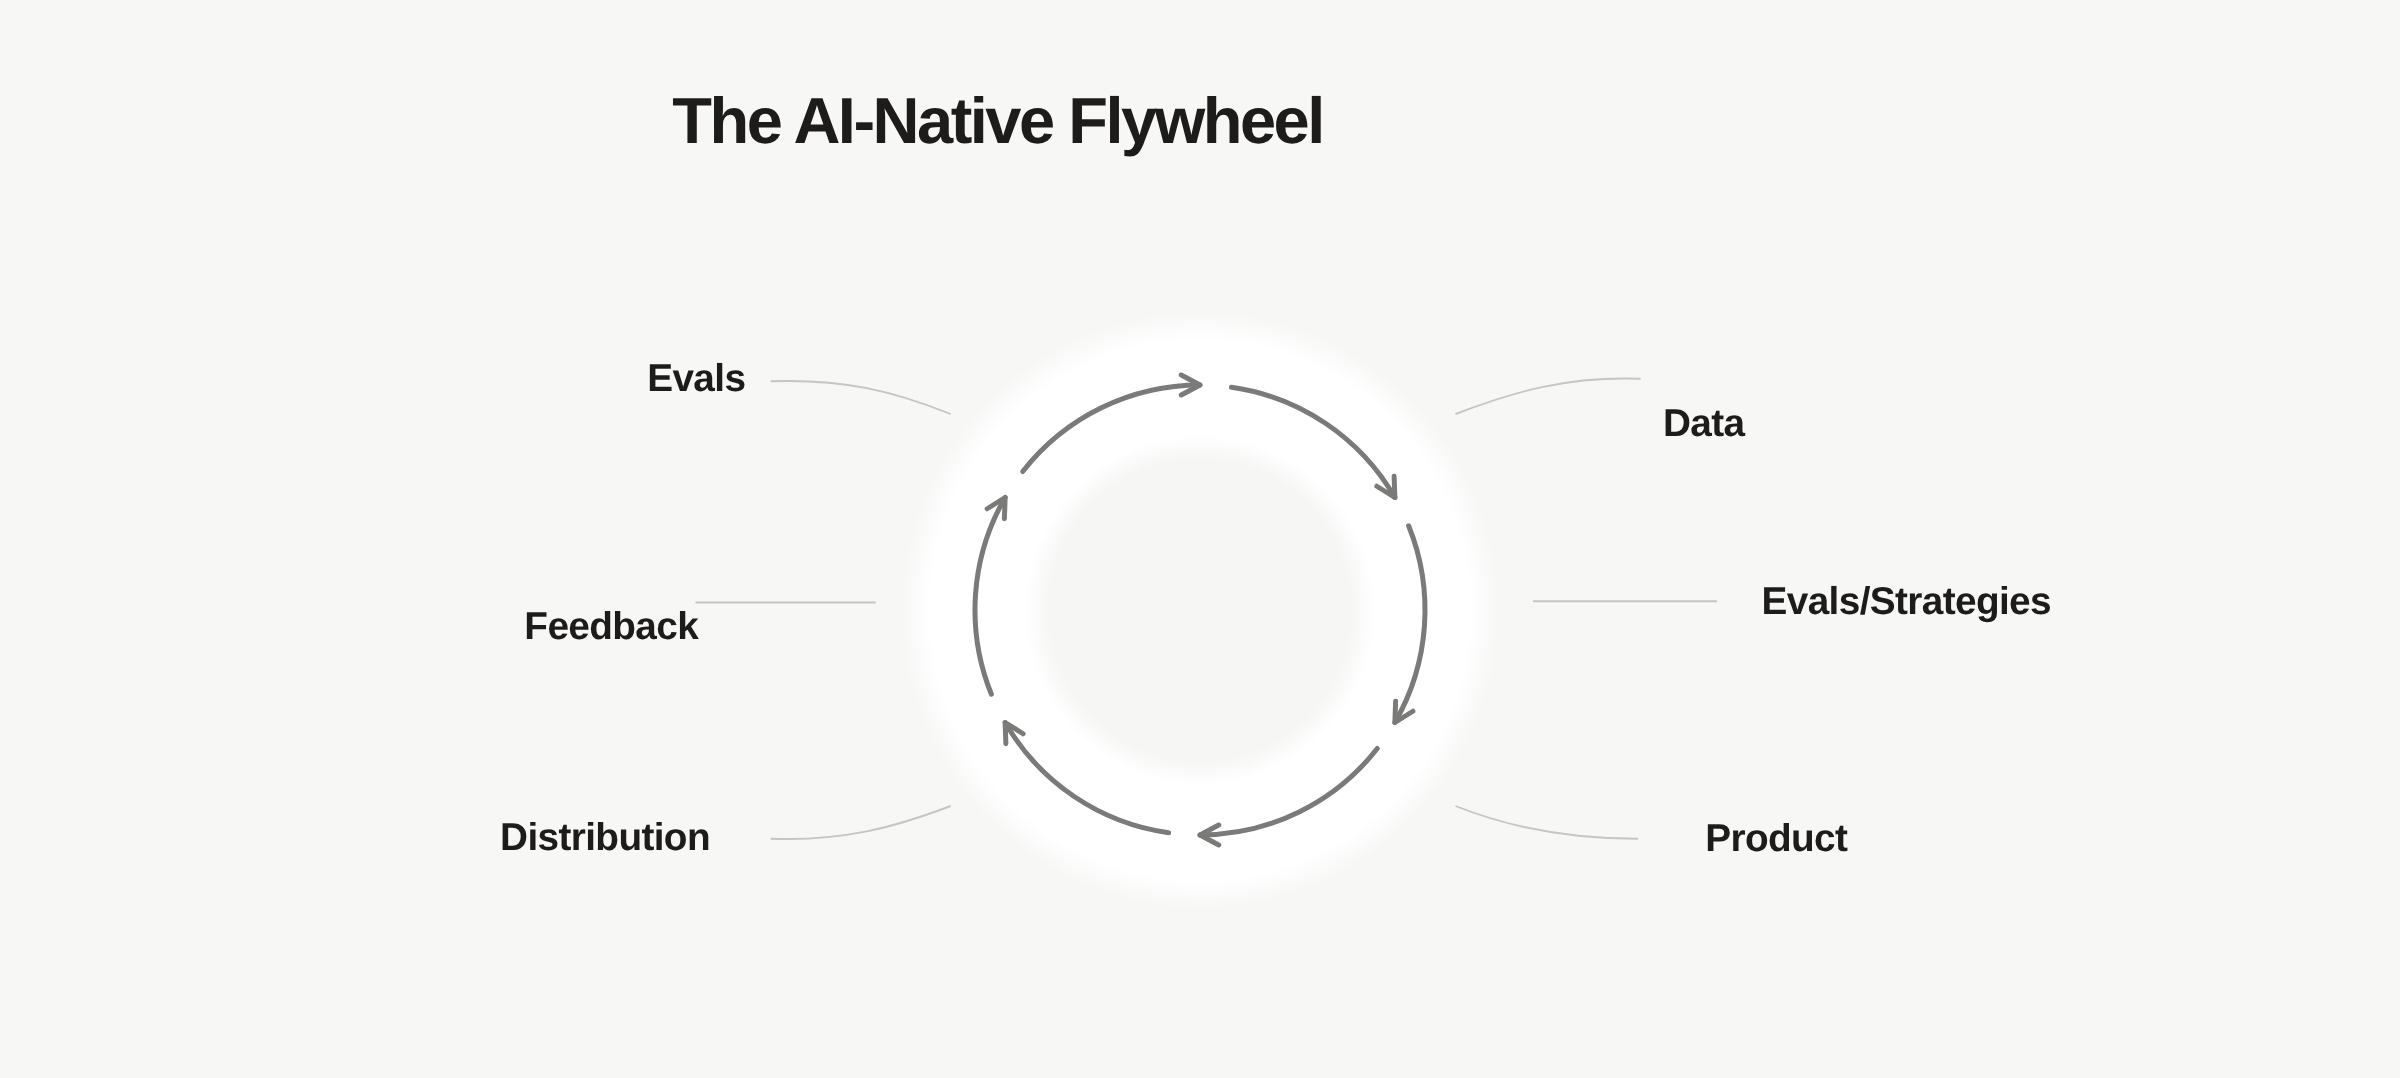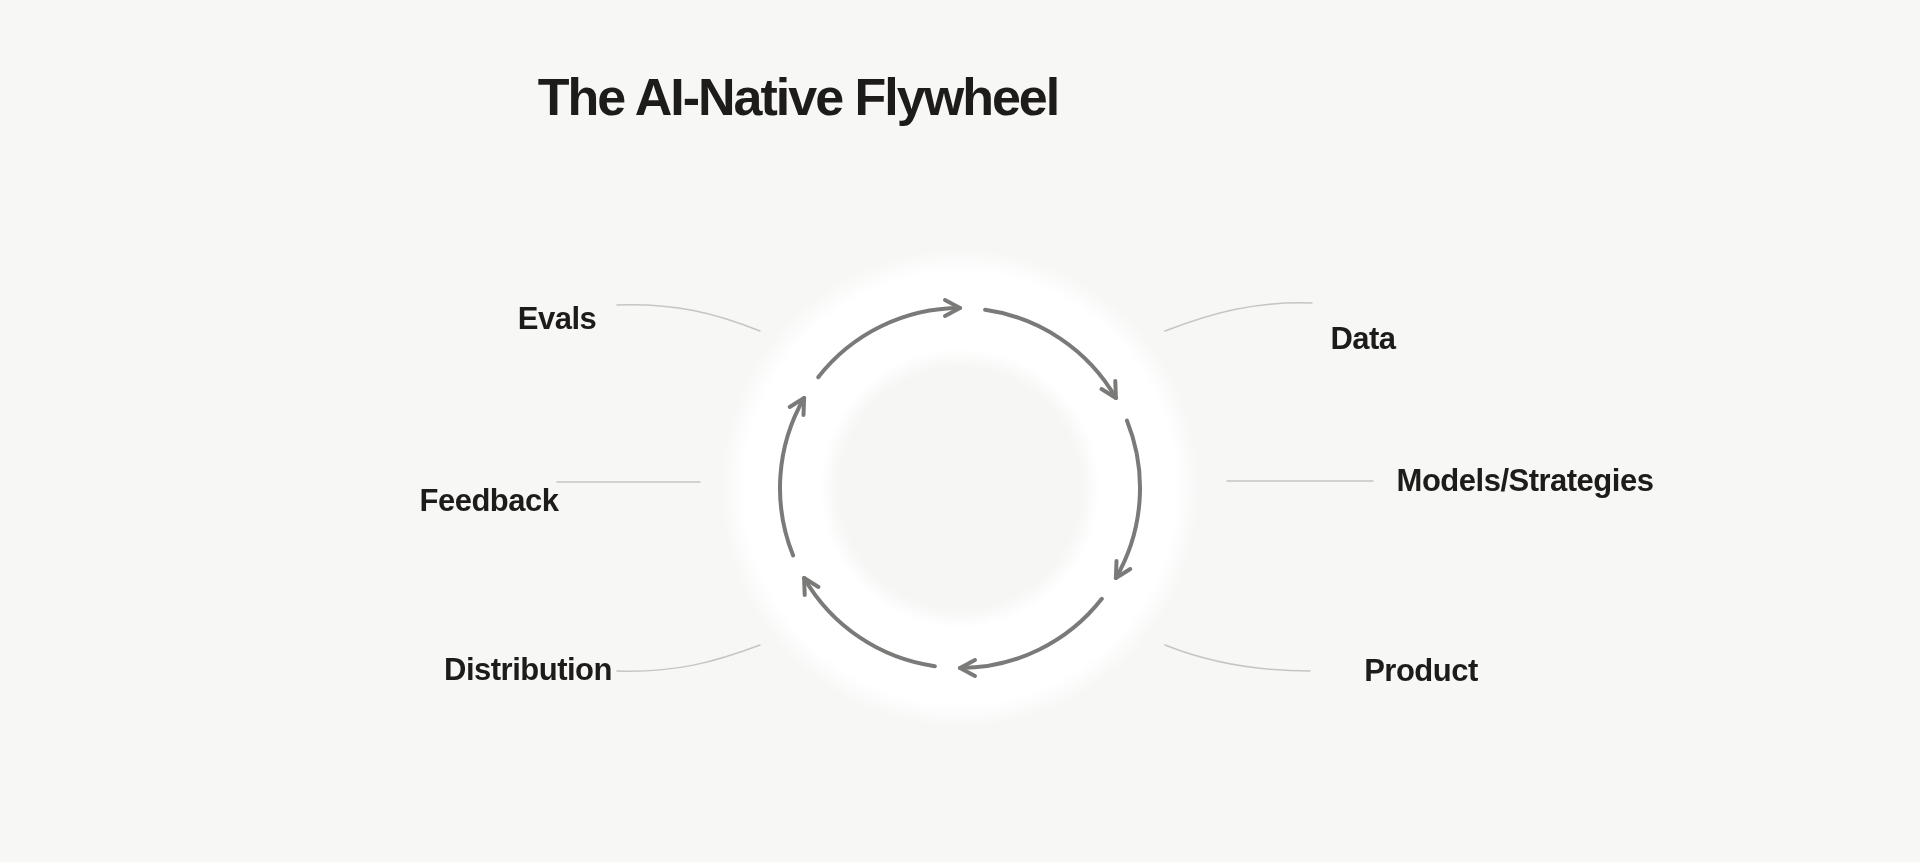--- a/index.html
+++ b/index.html
@@ -37,25 +37,25 @@
   }
   .node-label {
     position: absolute;
     transform: translate(-50%, -50%);
     font-size: 31px;
     font-weight: 700;
     letter-spacing: -0.5px;
     color: #1d1c1a;
     white-space: nowrap;
   }
-  .lbl-evals        { left: 557px;  top: 319px; }
+  .lbl-evals        { left: 557px;  top: 303px; }
   .lbl-data         { left: 1363px; top: 303px; margin-top: 36px; }
   .lbl-feedback     { left: 464px;  top: 501px; margin-left: 25px; }
   .lbl-models       { left: 1525px; top: 481px; }
-  .lbl-distribution { left: 528px;  top: 670px; }
+  .lbl-distribution { left: 484px;  top: 670px; }
   .lbl-product      { left: 1385px; top: 671px; margin-left: 36px; }
 </style>
 </head>
 <body>
 
 <div class="stage">
 
   <div class="title">The AI-Native Flywheel</div>
 
   <svg class="diagram-svg" viewBox="0 0 1920 862">
@@ -100,19 +100,19 @@
         <path d="M 789.7 407.0 L 804.1 398.0 L 803.5 415.0"></path>
       </g>
   </svg>
 
   <div class="node-label lbl-evals">Evals</div>
 
   <div class="node-label lbl-data">Data</div>
 
   <div class="node-label lbl-feedback">Feedback</div>
 
-  <div class="node-label lbl-models">Models/Strategies</div>
+  <div class="node-label lbl-models">Evals/Strategies</div>
 
   <div class="node-label lbl-distribution">Distribution</div>
 
   <div class="node-label lbl-product">Product</div>
 
 </div>
 
 </body></html>

